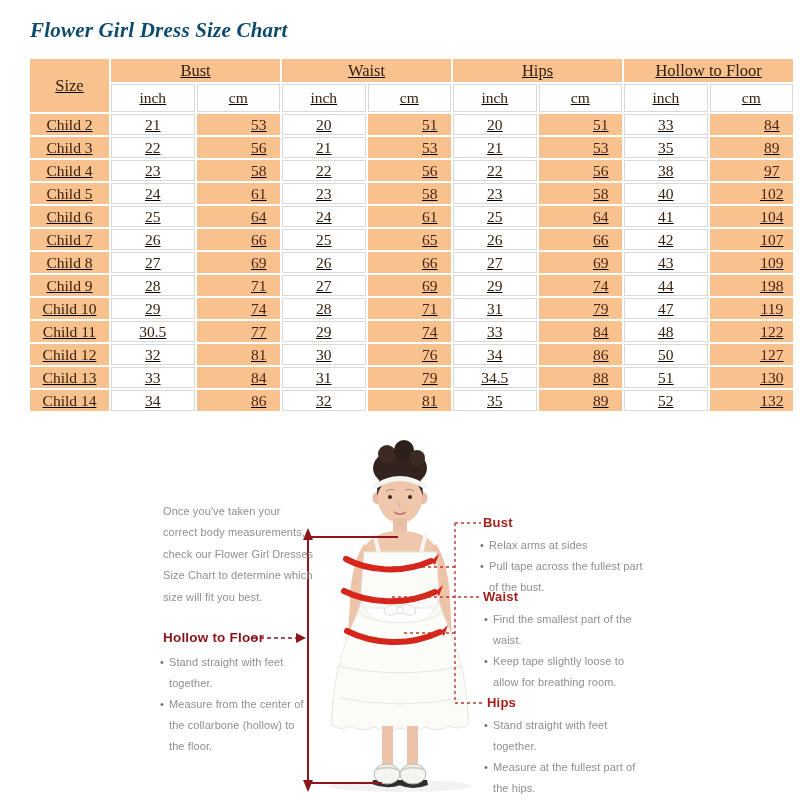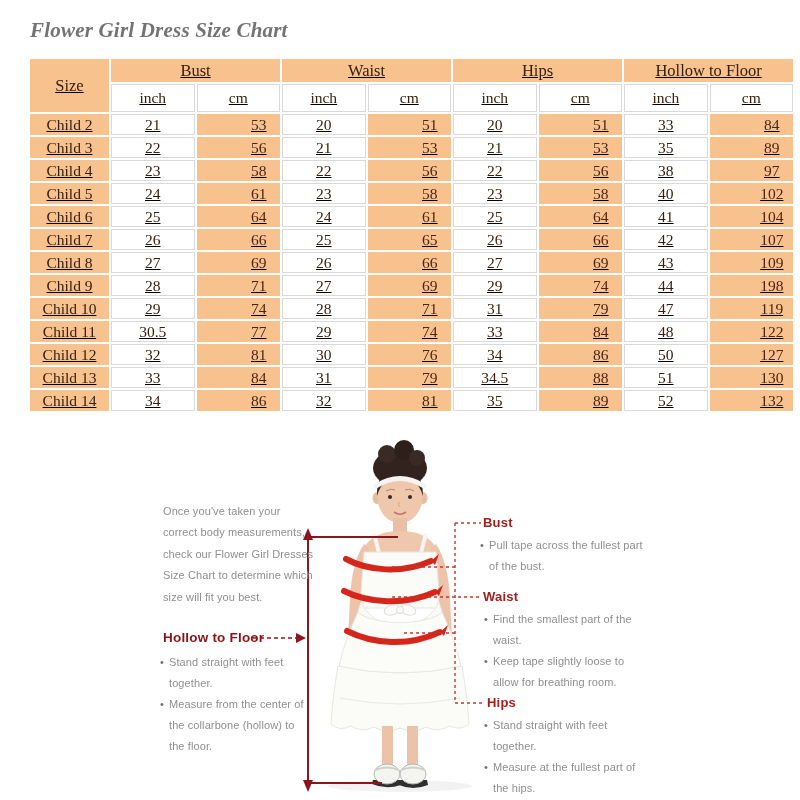--- a/index.html
+++ b/index.html
@@ -4,21 +4,21 @@
 <style>
   html,body{margin:0;padding:0;}
   body{
     width:800px;height:800px;background:#ffffff;position:relative;
     overflow:hidden;font-family:"Liberation Sans",sans-serif;
   }
   
   .page-title{
     position:absolute;left:30px;top:18px;margin:0;
     font-family:"Liberation Serif",serif;font-style:italic;font-weight:bold;
-    font-size:21px;color:#737373;letter-spacing:.2px;
+    font-size:21px;color:#0c4a6e;letter-spacing:.2px;
   }
   
   .size-table-wrap{position:absolute;left:28px;top:57px;text-decoration:underline;}
   table.size-table{
     border-collapse:separate;border-spacing:2px;table-layout:fixed;width:747px;
     font-family:"Liberation Serif",serif;color:#38200e;
   }
   table.size-table th,table.size-table td{
     text-align:center;vertical-align:middle;font-weight:normal;
     padding:0;overflow:hidden;white-space:nowrap;
@@ -338,20 +338,21 @@
   <p class="note" style="left:163px;top:50px;width:154px;">Once you've taken your correct body measurements, check our Flower Girl Dresses Size Chart to determine which size will fit you best.</p>
 
   <h2 class="g-head maroon" style="left:163px;top:190px;">Hollow to Floor</h2>
   <ul class="blist" style="left:160px;top:212px;width:150px;">
       <li>Stand straight with feet together.</li>
       <li>Measure from the center of the collarbone (hollow) to the floor.</li>
     </ul>
 
   <h2 class="g-head" style="left:483px;top:75px;">Bust</h2>
   <ul class="blist" style="left:480px;top:95px;width:168px;">
+      <li>Relax arms at sides</li>
       <li>Pull tape across the fullest part of the bust.</li>
     </ul>
 
   <h2 class="g-head" style="left:483px;top:149px;">Waist</h2>
   <ul class="blist" style="left:484px;top:169px;width:168px;">
       <li>Find the smallest part of the waist.</li>
       <li>Keep tape slightly loose to allow for breathing room.</li>
     </ul>
 
   <h2 class="g-head" style="left:487px;top:255px;">Hips</h2>

